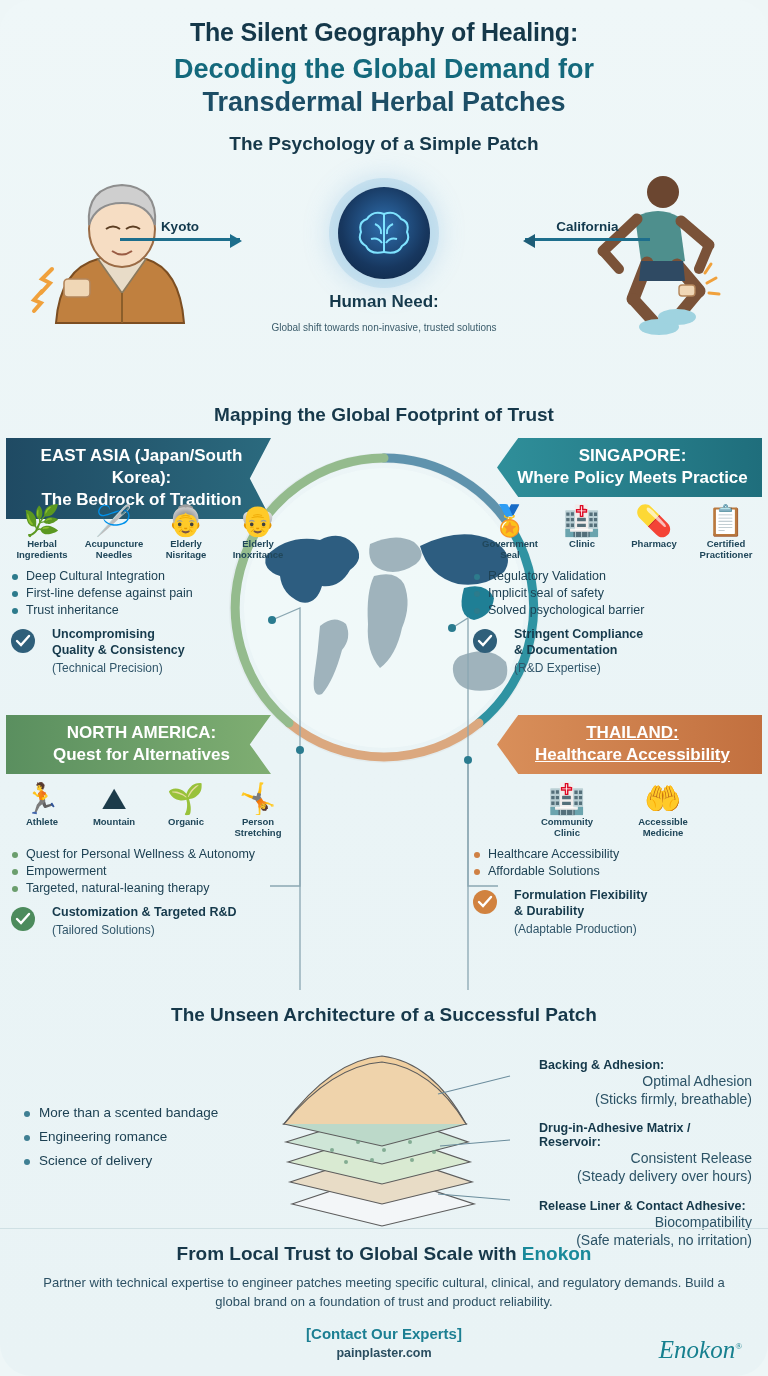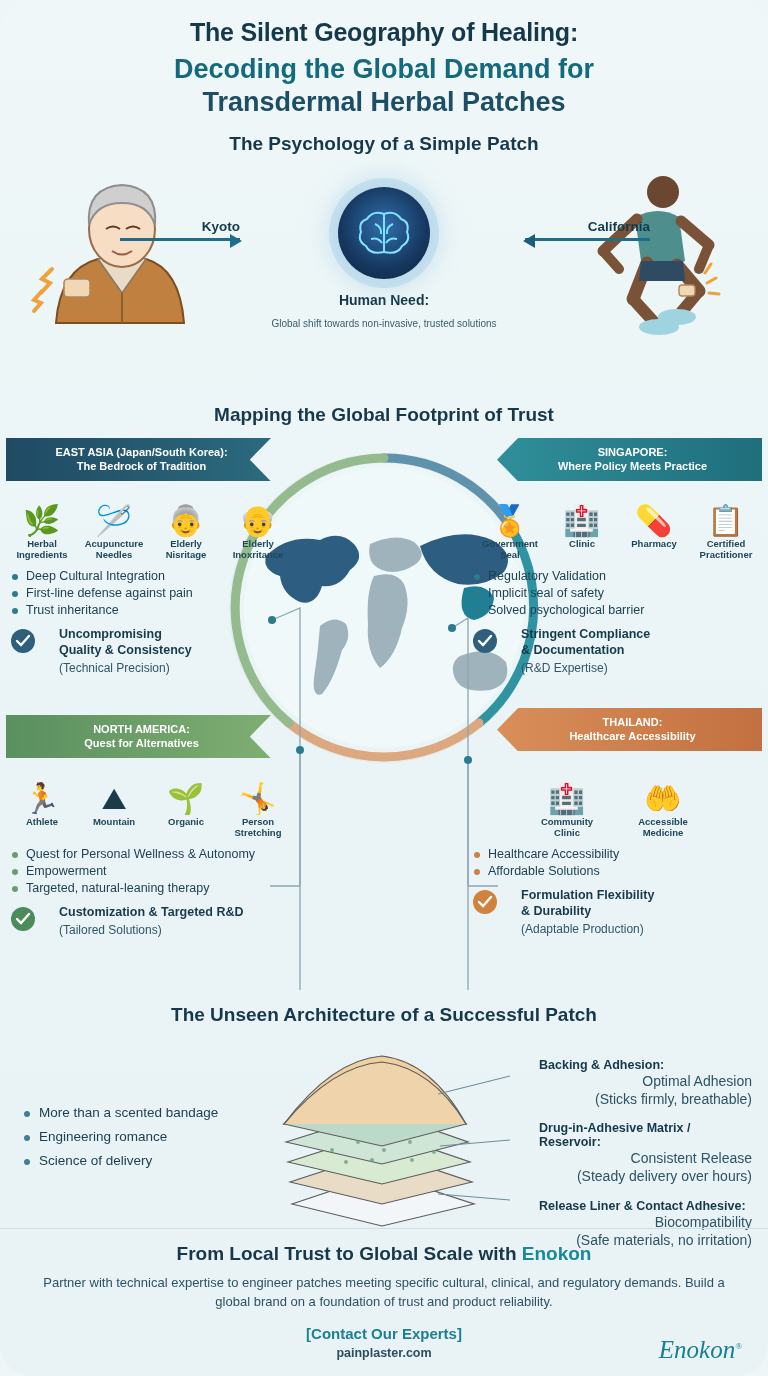--- a/index.html
+++ b/index.html
@@ -29,31 +29,31 @@
   .brain-wrap { position: absolute; left: 50%; transform: translateX(-50%); top: 28px; text-align: center; width: 300px; }
   .brain-circle {
     width: 92px; height: 92px; border-radius: 50%;
     background: radial-gradient(circle at 50% 42%, #2f6fae 0%, #17375f 60%, #0d2440 100%);
     margin: 0 auto; position: relative;
     box-shadow: 0 0 0 9px rgba(120,180,220,0.22), 0 0 26px 8px rgba(120,180,225,0.35);
     display:flex;align-items:center;justify-content:center;
   }
   .arrow-l { position: absolute; left: 120px; top: 60px; width: 120px; text-align: center; }
   .arrow-r { position: absolute; right: 118px; top: 60px; width: 125px; text-align: center; }
-  .arrow-label { font-size: 13.5px; font-weight: bold; color: #12394d; margin-bottom: 4px; text-align: right; }
+  .arrow-label { font-size: 13.5px; font-weight: bold; color: #12394d; margin-bottom: 4px; }
   .arrow-line { height: 0; border-top: 3px solid #1d6e8c; position: relative; }
   .arrow-line.to-right::after { content:''; position:absolute; right:-2px; top:-7px; border-left:12px solid #1d6e8c; border-top:7px solid transparent; border-bottom:7px solid transparent; }
   .arrow-line.to-left::before { content:''; position:absolute; left:-2px; top:-7px; border-right:12px solid #1d5d77; border-top:7px solid transparent; border-bottom:7px solid transparent; }
-  .need { font-size: 14px; font-weight: bold; color: #14384a; margin-top: 12px; line-height: 1.35; }
+  .need { font-size: 17px; font-weight: bold; color: #14384a; margin-top: 12px; line-height: 1.35; }
   .shift { font-size: 10px; color: #3b5c6b; margin-top: 8px; }
 
   
   .mapsec { position: relative; height: 560px; }
 
-  .banner { position: absolute; width: 265px; padding: 7px 10px 8px 16px; color: #fff; font-weight: bold; font-size: 11px; line-height: 1.3; }
+  .banner { position: absolute; width: 265px; padding: 7px 10px 8px 16px; color: #fff; font-weight: bold; font-size: 17px; line-height: 1.3; }
   .banner.left { left: 6px; clip-path: polygon(0 0, 100% 0, 92% 50%, 100% 100%, 0 100%); text-align: center; }
   .banner.right { right: 6px; clip-path: polygon(8% 0, 100% 0, 100% 100%, 8% 100%, 0 50%); text-align: center; }
   .b-ea { top: 440px; background: linear-gradient(90deg,#1f4a63,#2b6a7e); }
   .b-sg { top: 440px; background: linear-gradient(90deg,#2f8f9a,#1f6e7c); }
   .b-na { top: 716px; background: linear-gradient(90deg,#5a8f5f,#7fae72); }
   .b-th { top: 716px; background: linear-gradient(90deg,#d98f5a,#c2703f); }
 
   .region { position: absolute; width: 290px; }
 
   .icon-row { display: flex; gap: 4px; }
@@ -61,21 +61,21 @@
   .icon-glyph { height: 46px; display: flex; align-items: flex-end; justify-content: center; font-size: 30px; line-height: 1; }
   .icon-cap { font-size: 9.5px; font-weight: bold; color: #20475a; line-height: 1.15; margin-top: 3px; }
 
   .bullets { margin-top: 8px; }
   .bullets li { list-style: none; font-size: 12.5px; color: #1e4254; margin: 3px 0 3px 4px; position: relative; padding-left: 14px; }
   .bullets li::before { content: ''; position: absolute; left: 0; top: 5px; width: 6px; height: 6px; border-radius: 50%; }
   .bl-teal li::before { background: #2d7b8c; }
   .bl-green li::before { background: #6b9e6d; }
   .bl-orange li::before { background: #cf8044; }
 
-  .tech { display: flex; align-items: flex-start; gap: 21px; margin-top: 9px; }
+  .tech { display: flex; align-items: flex-start; gap: 14px; margin-top: 9px; }
   .gear { width: 30px; height: 30px; flex: none; display:flex;align-items:center;justify-content:center;font-size:26px;line-height:1; }
   .tech-txt b { font-size: 12.5px; display: block; color: #163a4c; line-height: 1.28; }
   .tech-txt span { font-size: 12px; color: #31566a; }
 
   
   .arch { position: relative; height: 245px; }
   .arch-left { position: absolute; left: 22px; top: 66px; width: 240px; }
   .arch-left li { list-style: none; font-size: 13.5px; color: #1d4153; margin: 9px 0 9px 2px; position: relative; padding-left: 15px; }
   .arch-left li::before { content:''; position:absolute; left:0; top:6px; width:6px;height:6px;border-radius:50%; background:#3f7f93; }
   .patch-art { position: absolute; left: 262px; top: 24px; width: 240px; height: 175px; }
@@ -351,21 +351,21 @@
               <path d="M8 14 l4 4 l8 -9" stroke="#fff" stroke-width="2.4" fill="none" stroke-linecap="round"></path>
             </svg>
         </div>
         <div class="tech-txt">
           <b>Customization &amp; Targeted R&amp;D</b>
           <span>(Tailored Solutions)</span>
         </div>
       </div>
     </div>
 
-    <div class="banner right b-th" style="top:278px;">
+    <div class="banner right b-th" style="top:285px;text-decoration:underline;">
       <div>THAILAND:</div>
       <div>Healthcare Accessibility</div>
     </div>
     <div class="region" style="right:8px; top:338px;">
       <div class="icon-row" style="justify-content:center; gap:28px;">
         <div class="icon-cell">
           <div class="icon-glyph">🏥</div>
           <div class="icon-cap" style="white-space:pre-line">Community
 Clinic</div>
         </div>

